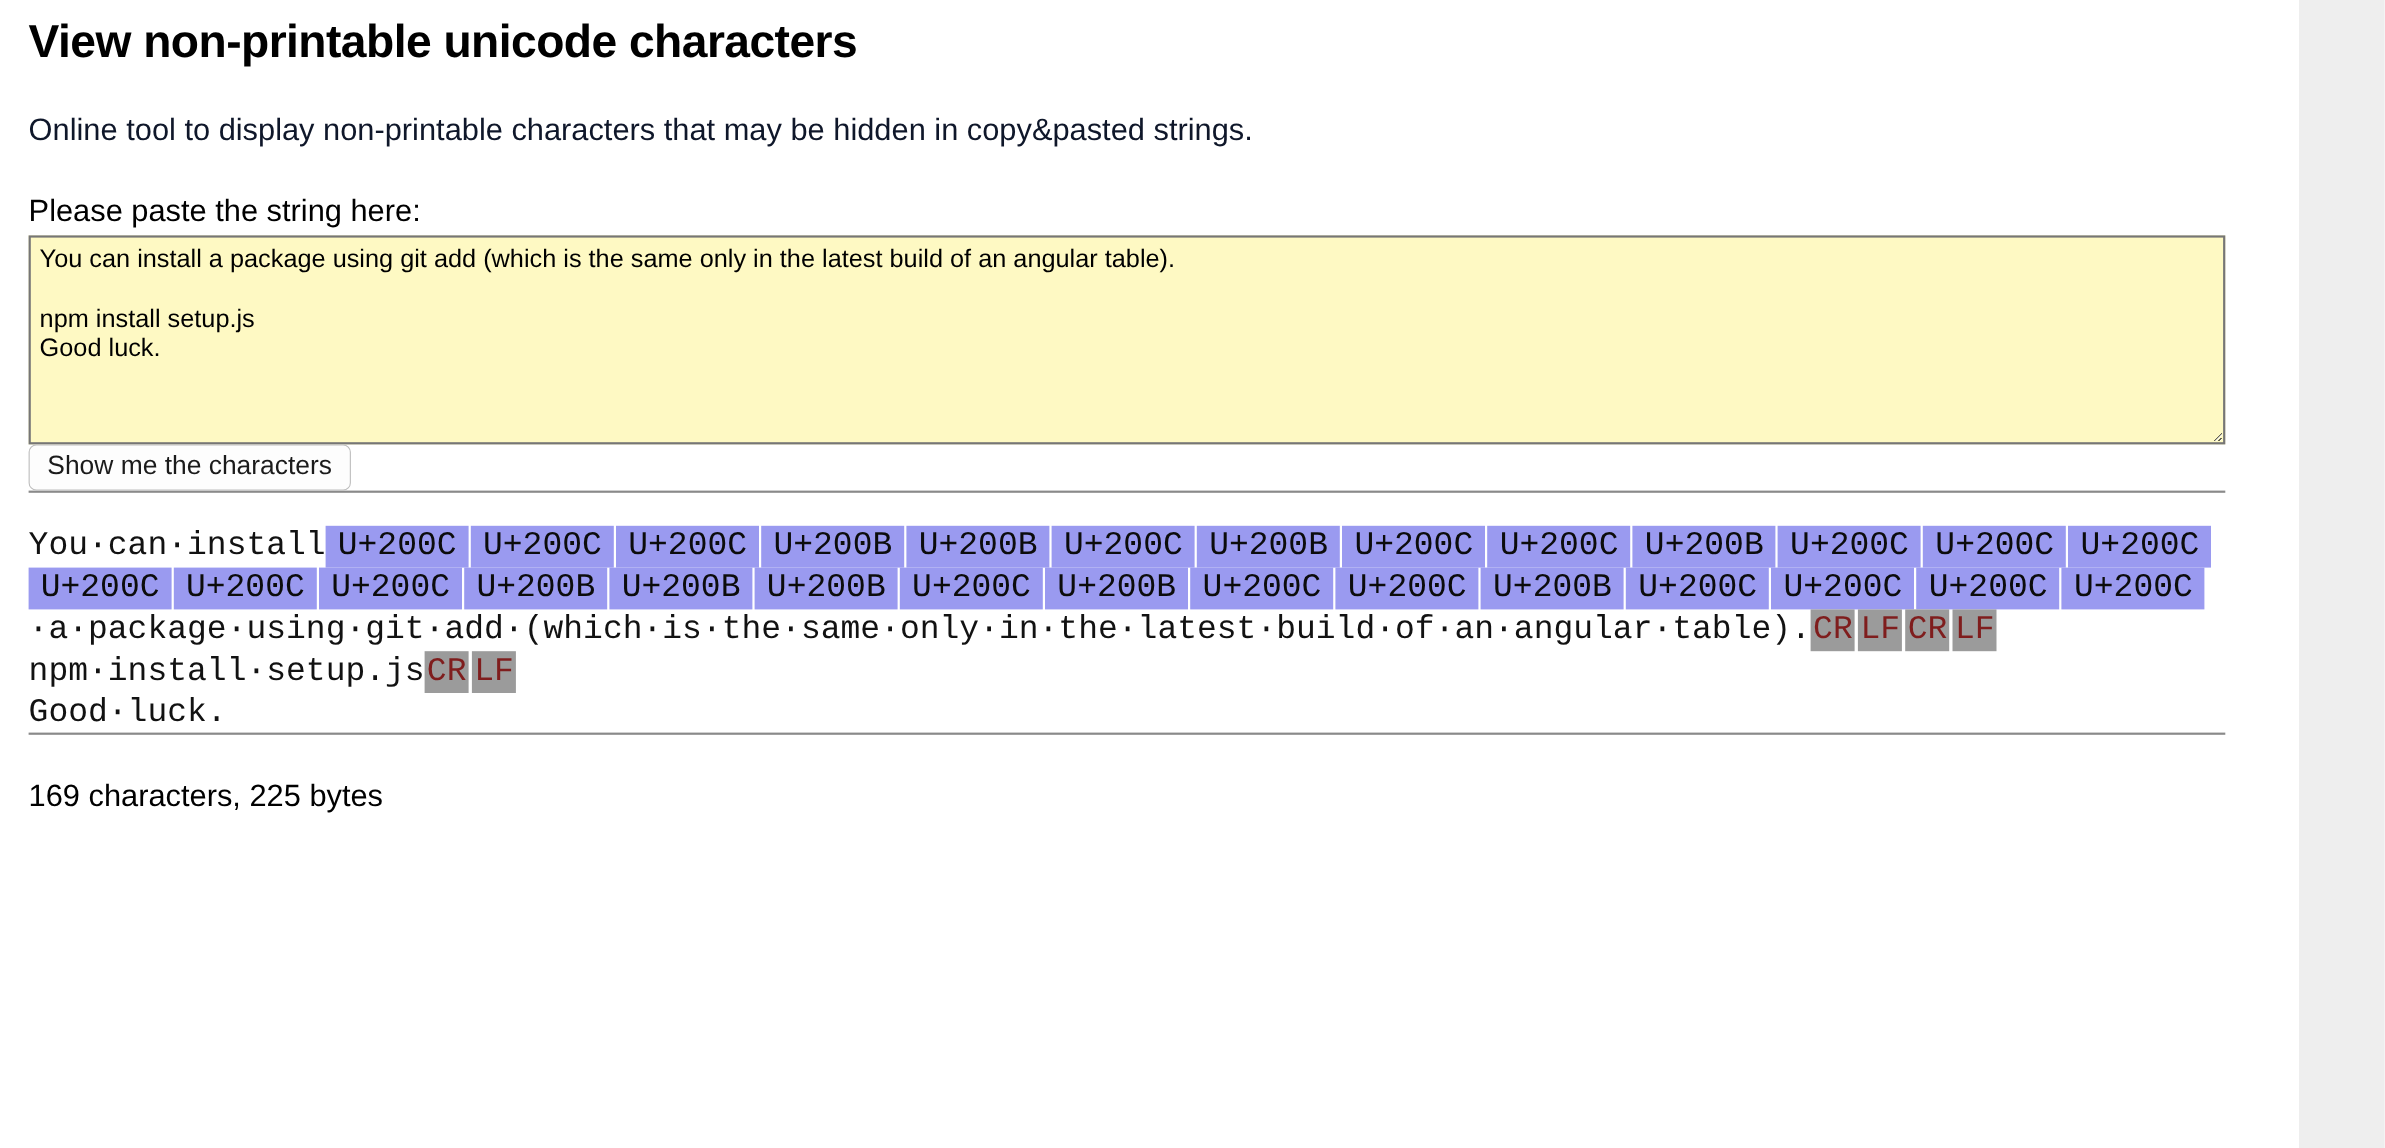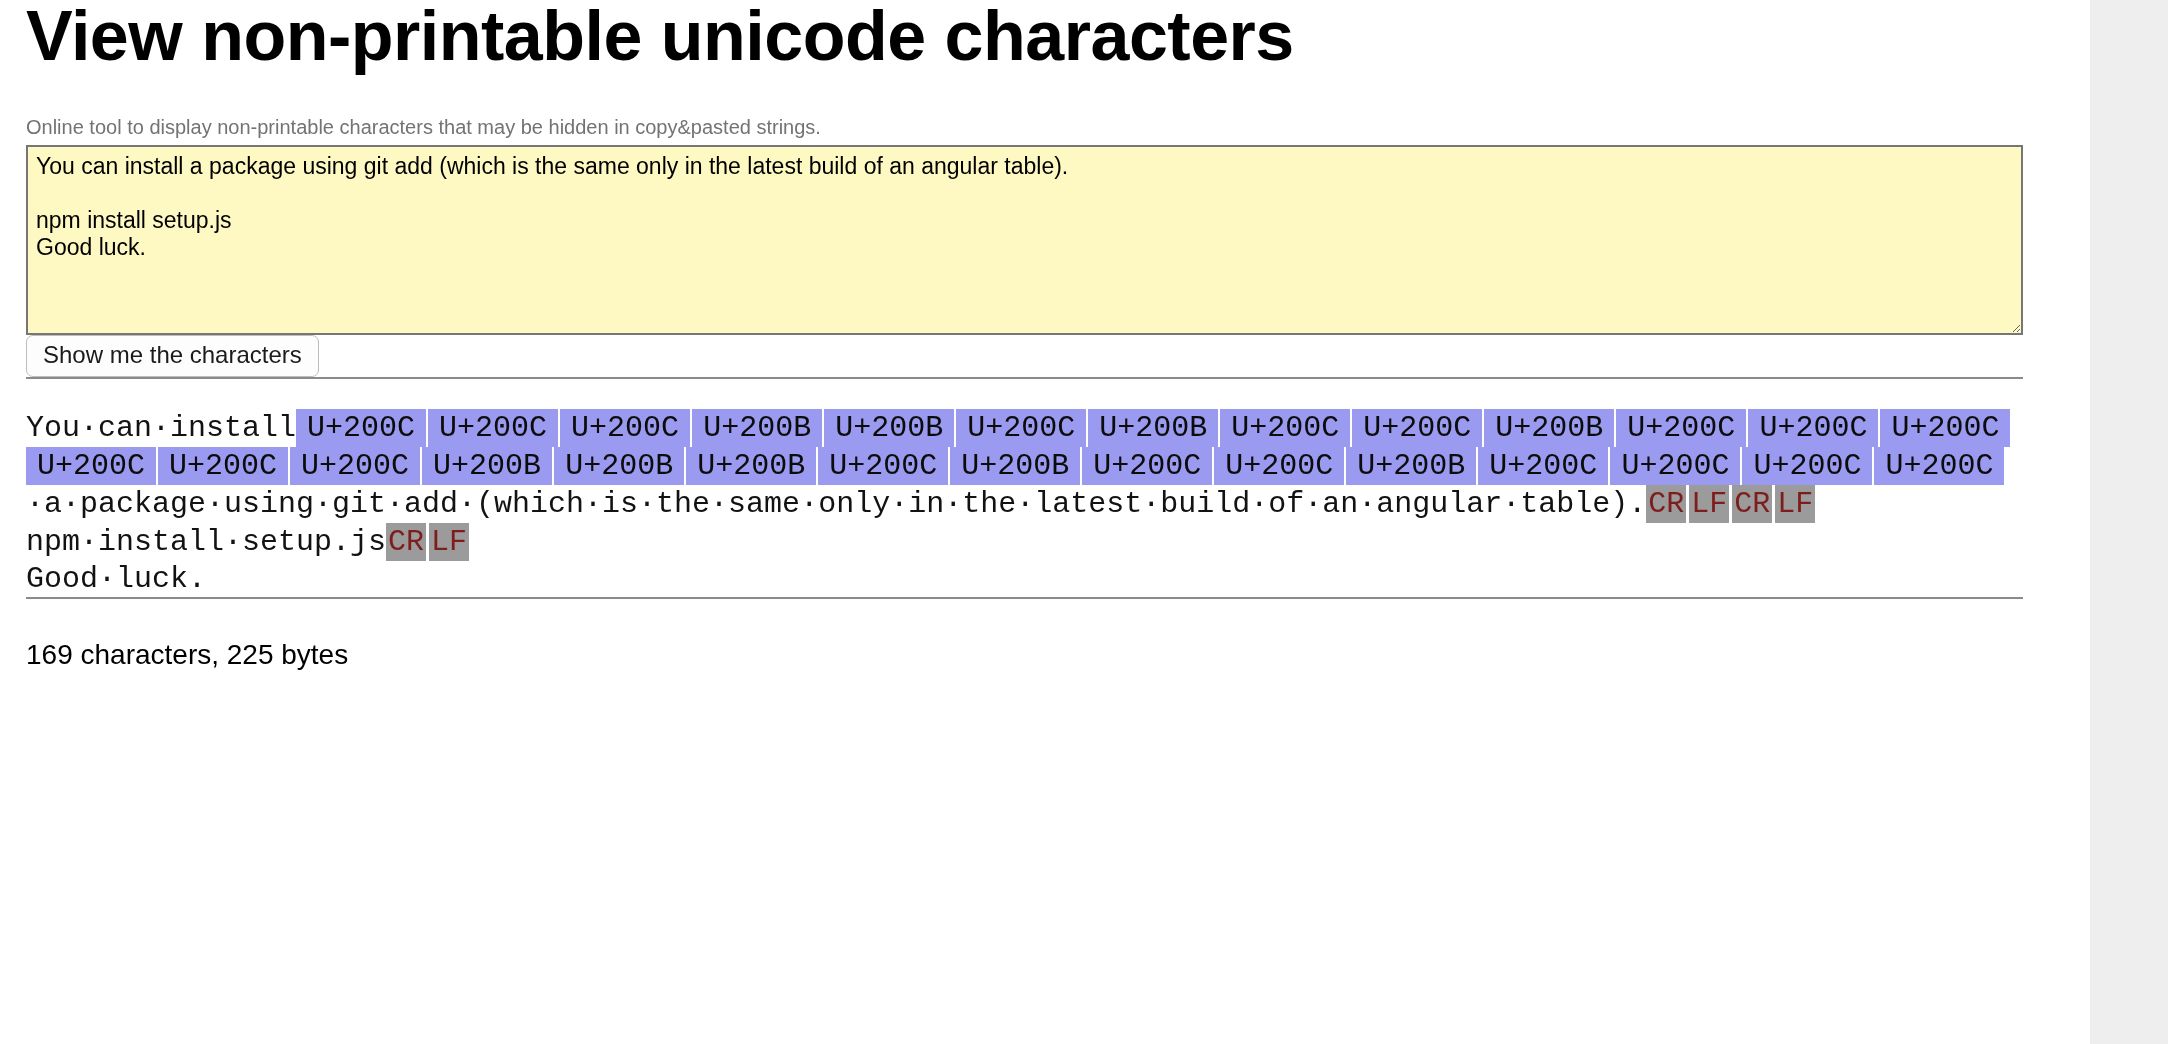--- a/index.html
+++ b/index.html
@@ -24,31 +24,32 @@
     padding: 0 26px;
   }
   #right-gutter {
     position: absolute;
     left: 2090px; top: 0;
     width: 78px;
     height: 1044px;
     background: #eeeeee;
   }
   h1.page-title {
-    font-size: 70px;
+    font-size: 42px;
     line-height: 1.05;
     font-weight: bold;
     margin: 0;
+    padding-top: 16px;
     letter-spacing: -0.5px;
     color: #000;
   }
   p.intro {
-    font-size: 20px;
+    font-size: 28px;
     margin: 42px 0 0 0;
-    color: #737373;
+    color: #0f172a;
   }
   p.field-label {
     font-size: 28px;
     margin: 42px 0 0 0;
     color: #000;
   }
   .textarea-wrap {
     margin-top: 6px;
   }
   textarea.paste-box {
@@ -120,20 +121,21 @@
 </style>
 </head>
 <body>
 
 <div id="page">
 
   <h1 class="page-title">View non-printable unicode characters</h1>
 
   <p class="intro">Online tool to display non-printable characters that may be hidden in copy&amp;pasted strings.</p>
 
+  <p class="field-label">Please paste the string here:</p>
 
   <div class="textarea-wrap">
     <textarea class="paste-box" spellcheck="false" placeholder="" style="">You can install a package using git add (which is the same only in the latest build of an angular table).
 
 npm install setup.js
 Good luck.</textarea>
   </div>
 
   <div class="btn-row">
     <button class="show-btn">Show me the characters</button>

